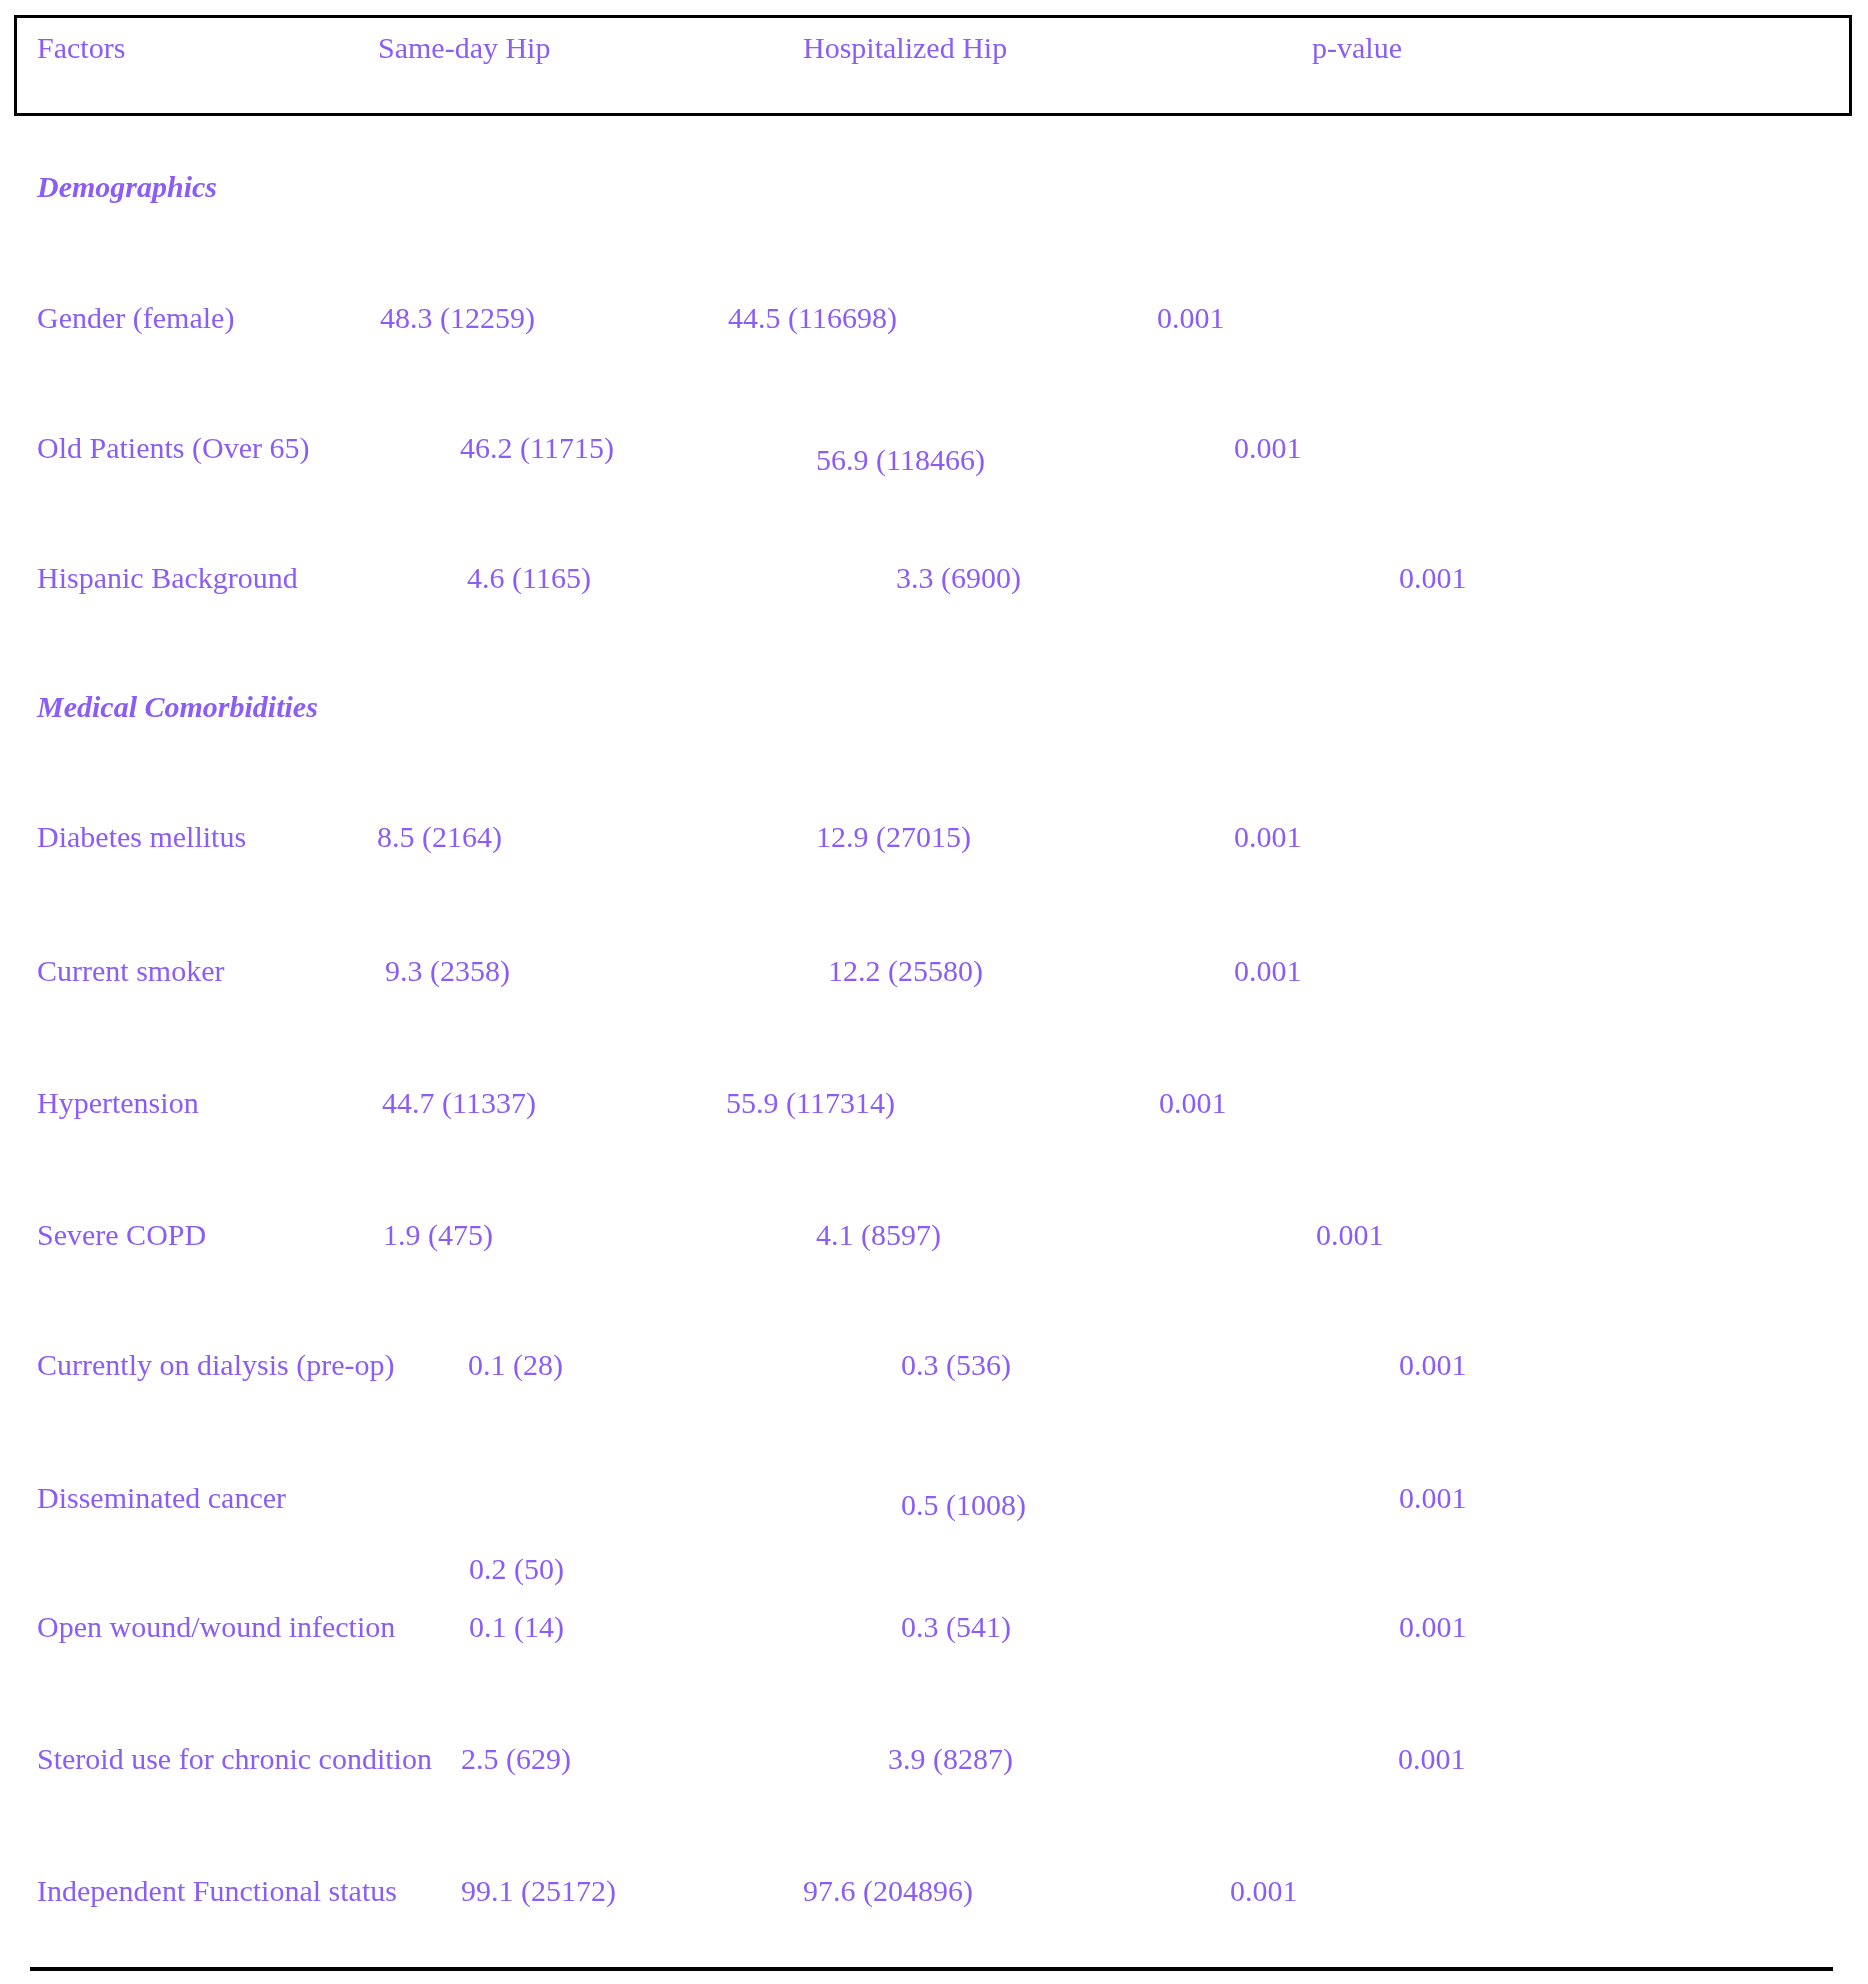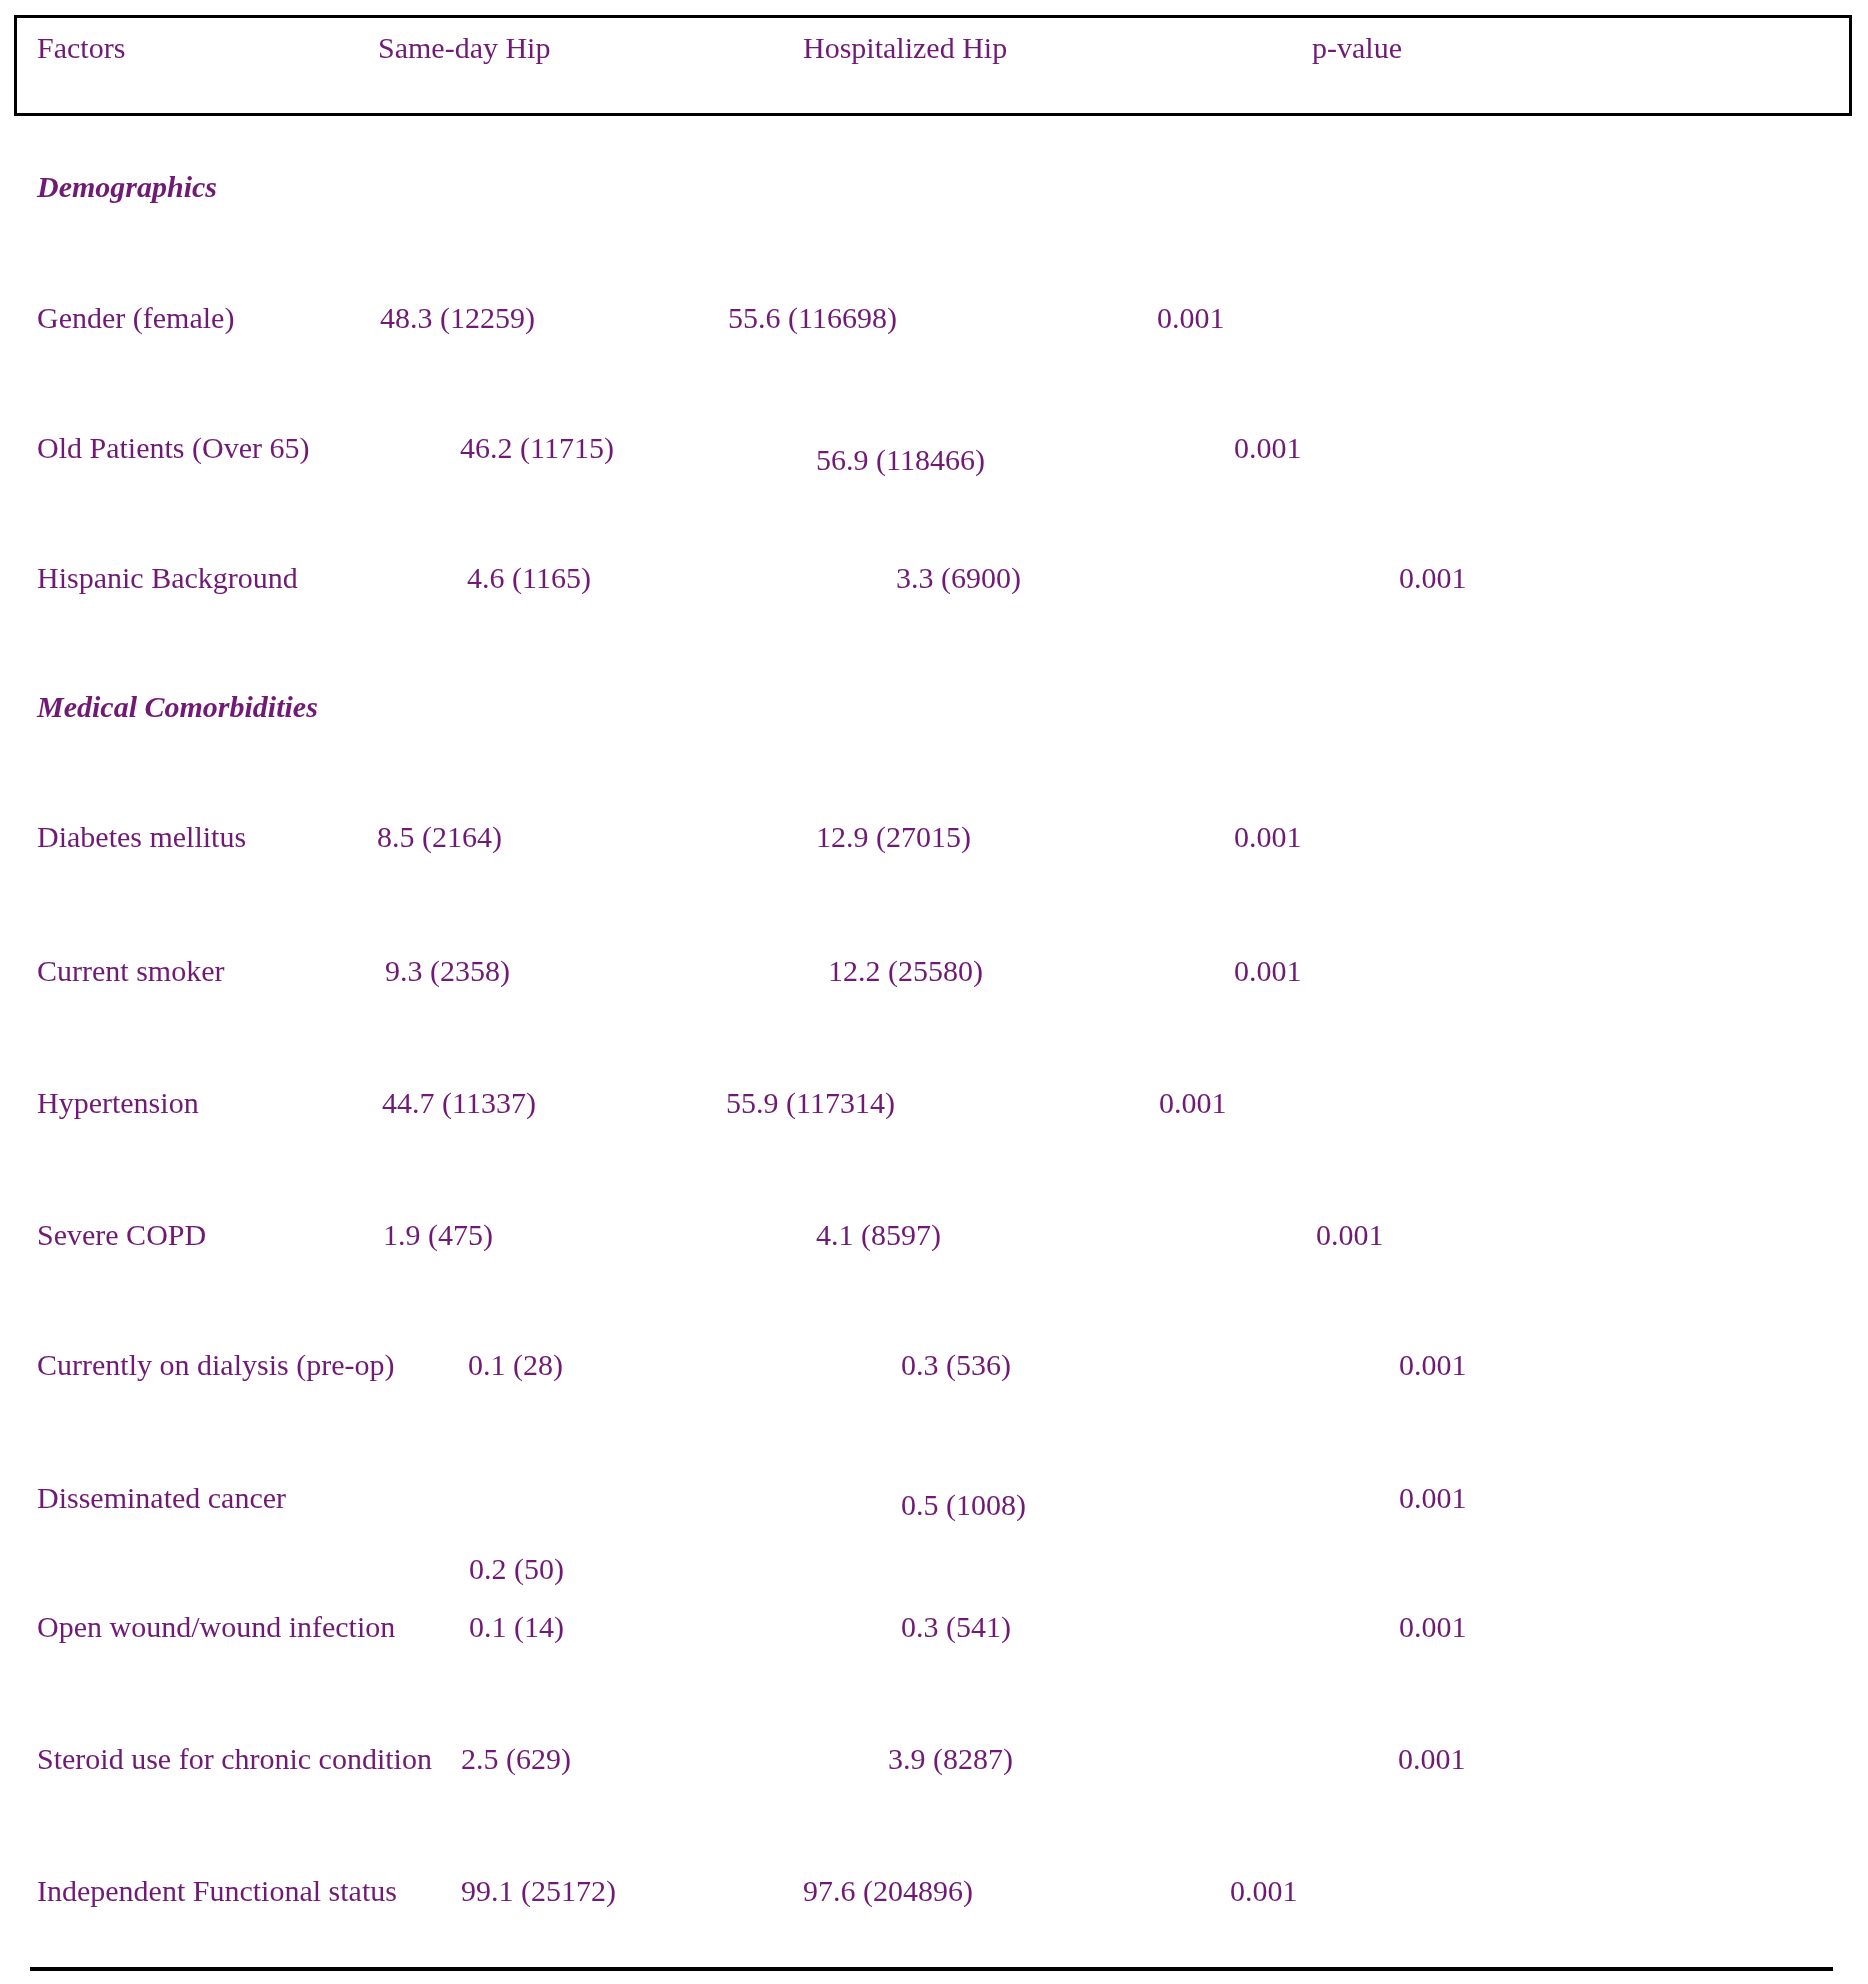--- a/index.html
+++ b/index.html
@@ -1,21 +1,21 @@
 <!DOCTYPE html>
 <html style="font-size:7.8px"><head>
 <meta charset="utf-8">
 <style>
   html, body { margin: 0; padding: 0; background: #ffffff; }
   .canvas {
     position: relative;
     width: 1868px;
     height: 1973px;
     background: #ffffff;
-    color: #701a75;
+    color: #8b5cf6;
     font-family: "Liberation Serif", serif;
     font-size: 30px;
     overflow: hidden;
   }
   .cell {
     position: absolute;
     white-space: nowrap;
     line-height: 39px;
   }
   .section-title {
@@ -50,21 +50,21 @@
   <span class="cell" style="left:37px;  top:28px;">Factors</span>
   <span class="cell" style="left:378px; top:28px;">Same-day Hip</span>
   <span class="cell" style="left:803px;top:28px;">Hospitalized Hip</span>
   <span class="cell" style="left:1312px;top:28px;">p-value</span>
 
   <span class="cell section-title" style="left:37px; top:167px;">Demographics</span>
 
   <div>
     <span class="cell" style="left:37px;  top:298px;">Gender (female)</span>
     <span class="cell" style="left:380px; top:298px;">48.3 (12259)</span>
-    <span class="cell" style="left:728px;top:298px;">55.6 (116698)</span>
+    <span class="cell" style="left:728px;top:298px;">44.5 (116698)</span>
     <span class="cell" style="left:1157px;top:298px;">0.001</span>
   </div>
 
   <div>
     <span class="cell" style="left:37px;  top:428px;">Old Patients (Over 65)</span>
     <span class="cell" style="left:460px; top:428px;">46.2 (11715)</span>
     <span class="cell" style="left:816px;top:428px;margin-top:12px;">56.9 (118466)</span>
     <span class="cell" style="left:1234px;top:428px;">0.001</span>
   </div>
 

